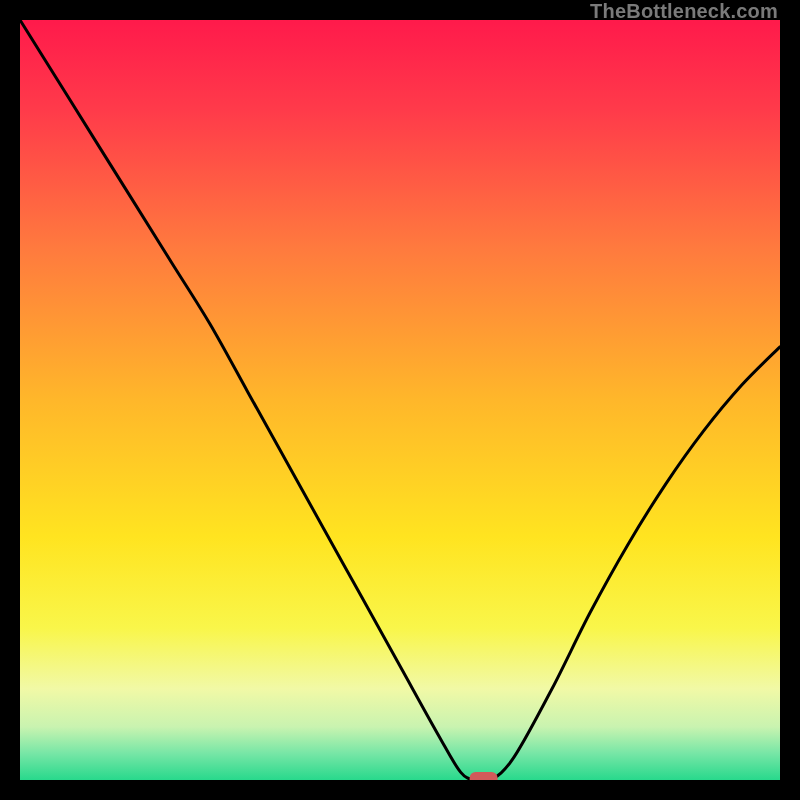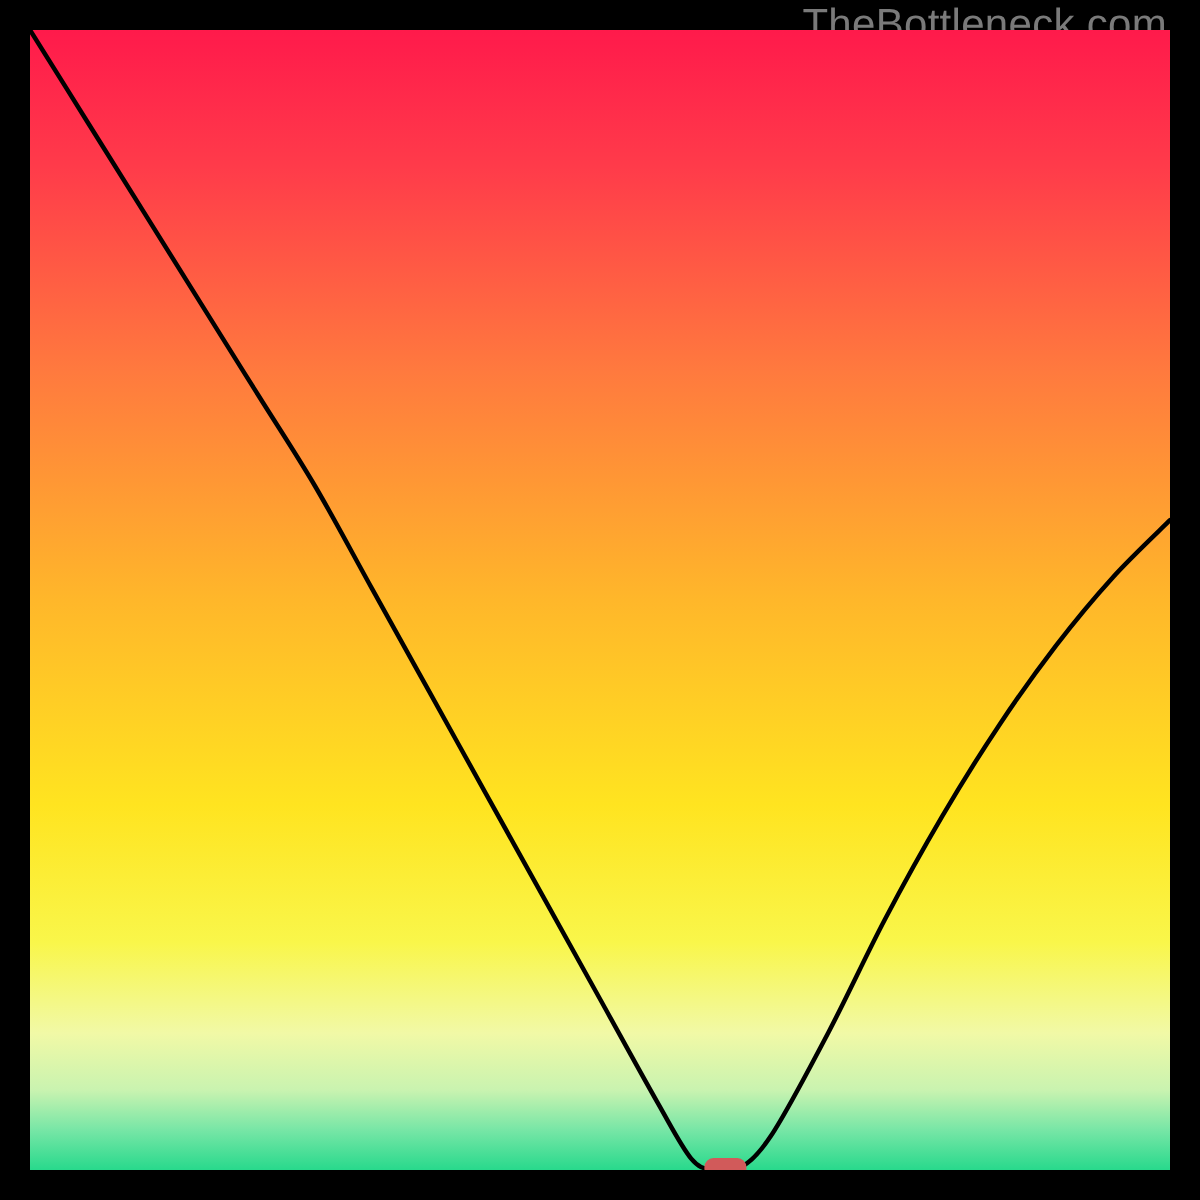--- a/index.html
+++ b/index.html
@@ -23,22 +23,22 @@
     left: 20px;
     top: 20px;
     width: 760px;
     height: 760px;
   }
   .watermark {
     position: absolute;
     top: 0px;
     right: 22px;
     font-family: Arial, Helvetica, sans-serif;
-    font-size: 28px;
-    font-weight: 400;
+    font-size: 20px;
+    font-weight: 700;
     color: #7a7a7a;
     letter-spacing: 0.2px;
   }
   svg {
     position: absolute;
     left: 0;
     top: 0;
   }
 </style>
 </head>

